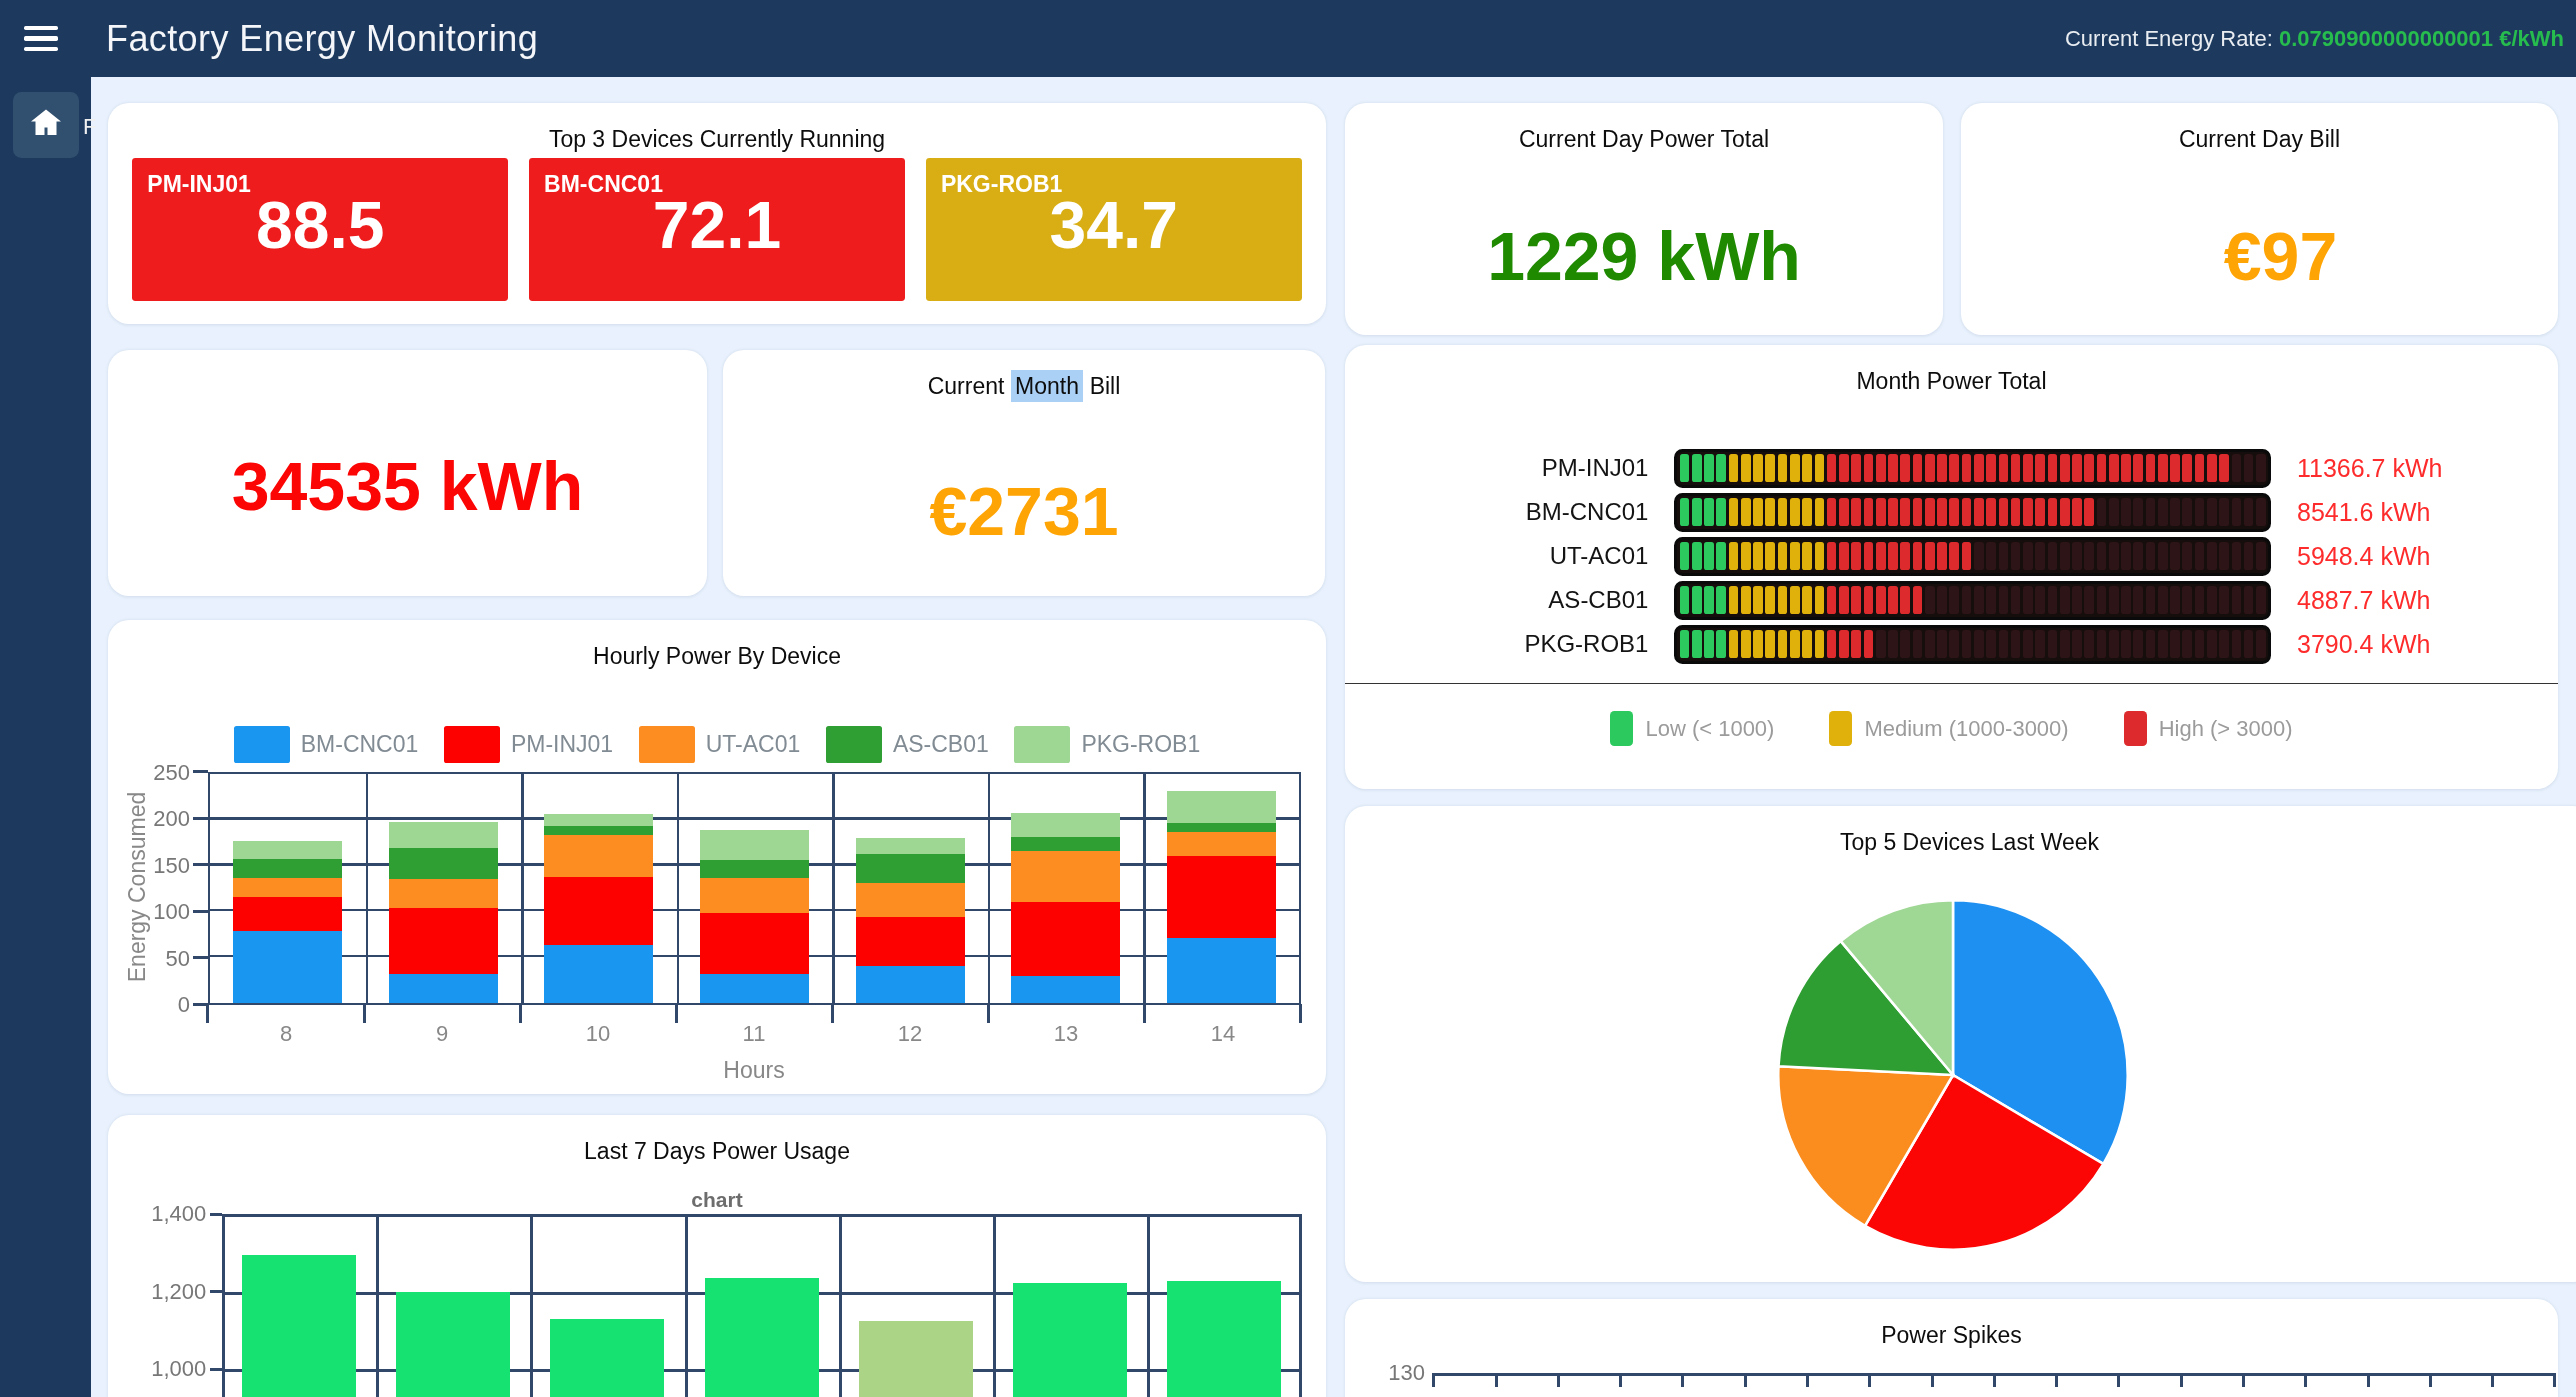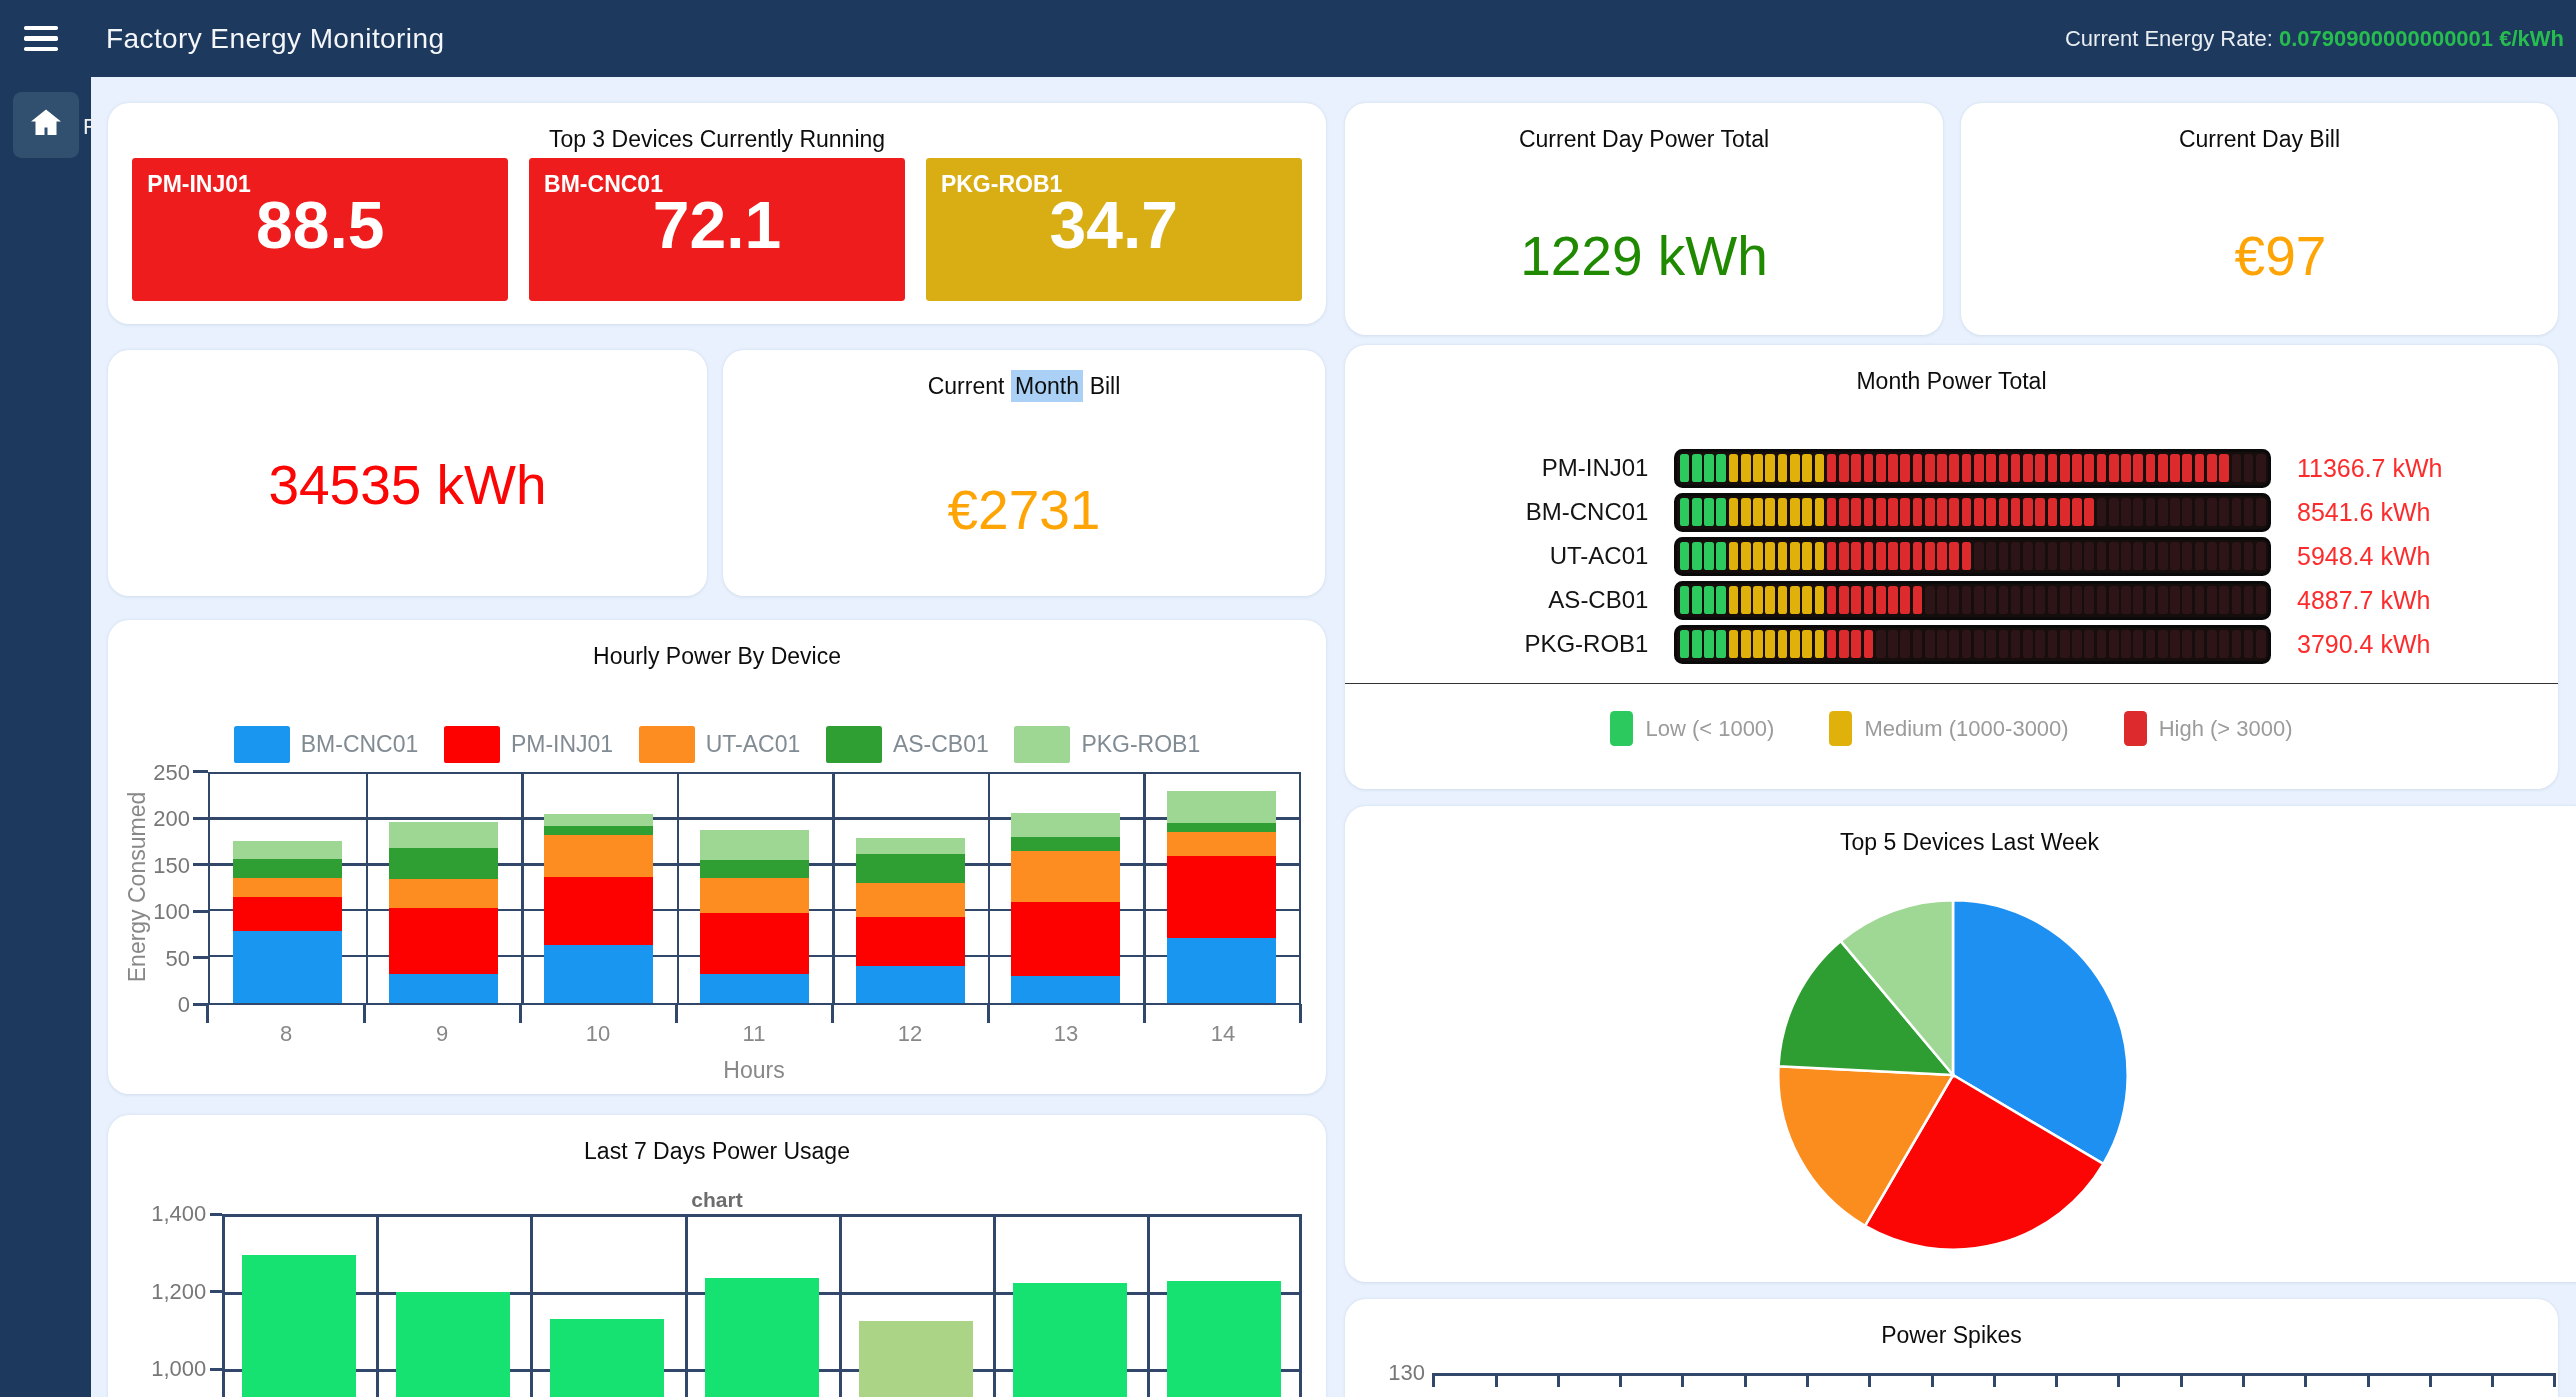--- a/index.html
+++ b/index.html
@@ -9,21 +9,21 @@
     background: #e8f1fd;
     position: relative;
   }
   
   .topbar {
     position: absolute; left: 0; top: 0; width: 2576px; height: 77px;
     background: #1d3a5e; display: flex; align-items: center; z-index: 5;
   }
   .hamburger { margin-left: 24px; width: 34px; cursor: pointer; }
   .hamburger span { display: block; width: 34px; height: 4.3px; background: #fff; border-radius: 1.7px; margin: 6px 0; }
-  .app-title { color: #f4f6f9; font-size: 28px; margin-left: 48px; letter-spacing: 0.4px; }
+  .app-title { color: #f4f6f9; font-size: 36px; margin-left: 48px; letter-spacing: 0.4px; }
   .rate { margin-left: auto; margin-right: 12px; font-size: 22px; color: #e9edf2; white-space: nowrap; }
   .rate .rate-val { color: #27bd4e; font-weight: bold; }
   
   .sidebar {
     position: absolute; left: 0; top: 77px; width: 91px; height: 1320px;
     background: #1d3a5e; z-index: 4;
   }
   .home-btn {
     position: absolute; left: 12.8px; top: 14.5px; width: 66px; height: 66px;
     background: #31506f; border-radius: 8.5px; display: flex; align-items: center; justify-content: center;
@@ -42,21 +42,21 @@
   .card-title { font-size: 23px; color: #0d0d0d; text-align: center; margin-top: 22px; line-height: 28px; }
   .hl { background: #abd0f5; padding: 3.4px 4.3px; }
   
   .tiles { display: flex; gap: 20.4px; padding: 0 24px; margin-top: 5.1px; }
   .tile { flex: 1; height: 143px; border-radius: 3.4px; color: #fff; position: relative; }
   .tile-label { position: absolute; top: 13.6px; left: 15.3px; font-size: 23px; font-weight: bold; }
   .tile-value { text-align: center; margin-top: 34px; font-size: 66px; font-weight: bold; line-height: 1; }
   
   .bigcard { display: flex; flex-direction: column; }
   .big-value { flex: 1; display: flex; align-items: center; justify-content: center;
-    font-size: 55px; font-weight: normal; padding-top: 25.6px; line-height: 1; }
+    font-size: 68px; font-weight: bold; padding-top: 25.6px; line-height: 1; }
   
   .gauge-rows { position: absolute; left: 48px; right: 48px; top: 101px; }
   .gauge-row { display: flex; align-items: center; height: 44px; }
   .gauge-label { width: 281px; text-align: right; padding-right: 25.6px; font-size: 24px; color: #141414; }
   .gauge-track { flex: 1; height: 39px; border: 3.4px solid #0a0a0a; border-radius: 8.5px;
     background: #160d0d; padding: 2.6px; display: flex; gap: 2.6px; }
   .gauge-seg { flex: 1; border-radius: 2.6px; }
   .gauge-value { width: 213px; margin-left: 25.6px; font-size: 25px; font-weight: 500; }
   .gauge-sep { position: absolute; left: 0; right: 0; top: 338px; border-top: 1.7px solid #333; }
   .glegend { position: absolute; left: 0; right: 0; top: 366px; display: flex; justify-content: center; gap: 55px; }

